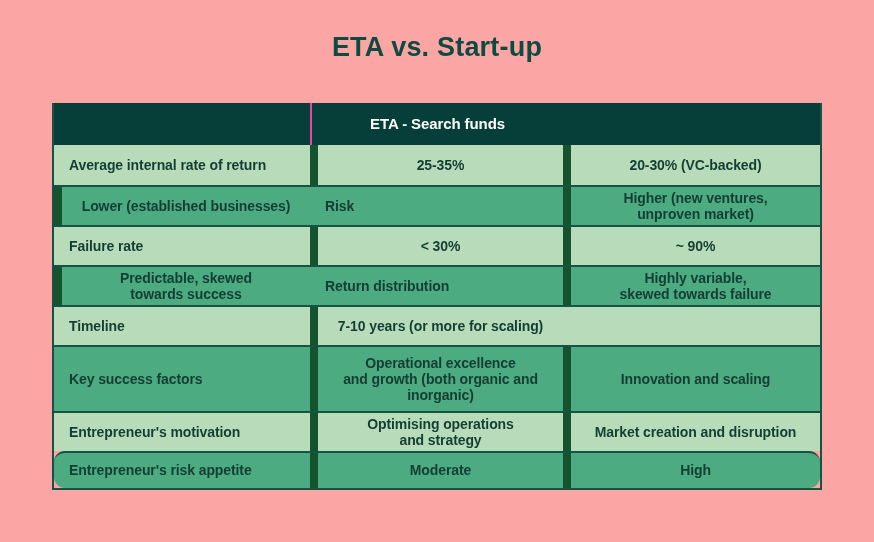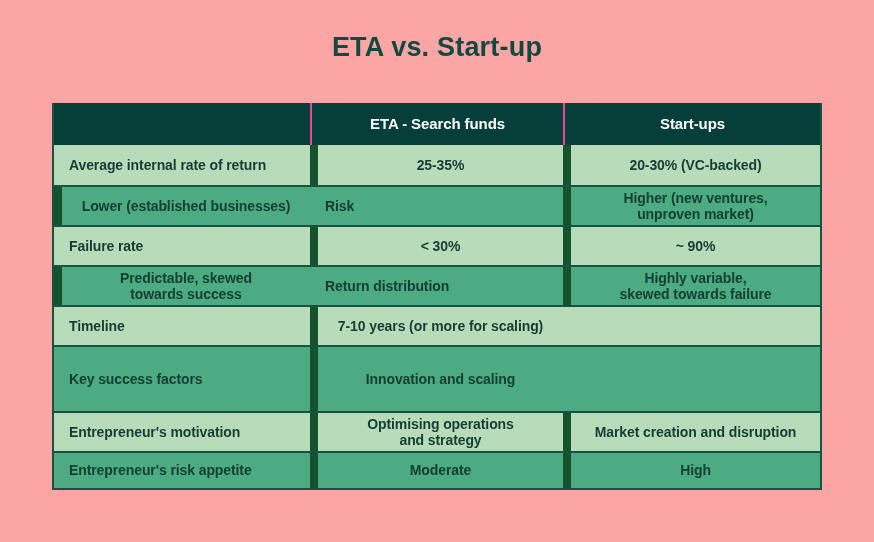--- a/index.html
+++ b/index.html
@@ -44,21 +44,21 @@
   .row.header .cell {
     color: #ffffff;
     font-size: 15px;
     font-weight: 700;
     border-left: 2px solid #ec4899;
   }
   .row.header .cell:first-child { border-left: none; }
   .body .row { height: 40px; border-top: 2px solid #175344; }
   .body .row:first-child { border-top: none; }
   .body .row.tall { height: 66px; }
-  .body .row.short { height: 37px; }
+  .body .row.short { height: 37px; border-radius: 11px; }
   .body .row:nth-child(odd) { background: #b8dcba; }
   .body .row:nth-child(even) { background: #4cab80; }
   .cell {
     display: flex;
     align-items: center;
     justify-content: center;
     text-align: center;
     font-size: 14px;
     font-weight: 700;
     letter-spacing: -0.1px;
@@ -80,21 +80,20 @@
 
 <div class="canvas">
 
   <div class="page-title">ETA vs. Start-up</div>
 
   <div class="cmp-table">
 
     <div class="row header">
       <div class="cell label"></div>
       <div class="cell">ETA - Search funds</div>
-      <div class="cell">Start-ups</div>
     </div>
 
     <div class="body">
 
       <div class="row">
         <div class="cell label">Average internal rate of return</div>
         <div class="cell">25-35%</div>
         <div class="cell">20-30% (VC-backed)</div>
       </div>
 
@@ -119,20 +118,23 @@
 skewed towards failure</div>
       </div>
 
       <div class="row">
         <div class="cell label">Timeline</div>
         <div class="cell">7-10 years (or more for scaling)</div>
       </div>
 
       <div class="row tall">
         <div class="cell label">Key success factors</div>
+        <div class="cell">Operational excellence
+and growth (both organic and
+inorganic)</div>
         <div class="cell">Innovation and scaling</div>
       </div>
 
       <div class="row">
         <div class="cell label">Entrepreneur's motivation</div>
         <div class="cell">Optimising operations
 and strategy</div>
         <div class="cell">Market creation and disruption</div>
       </div>
 

